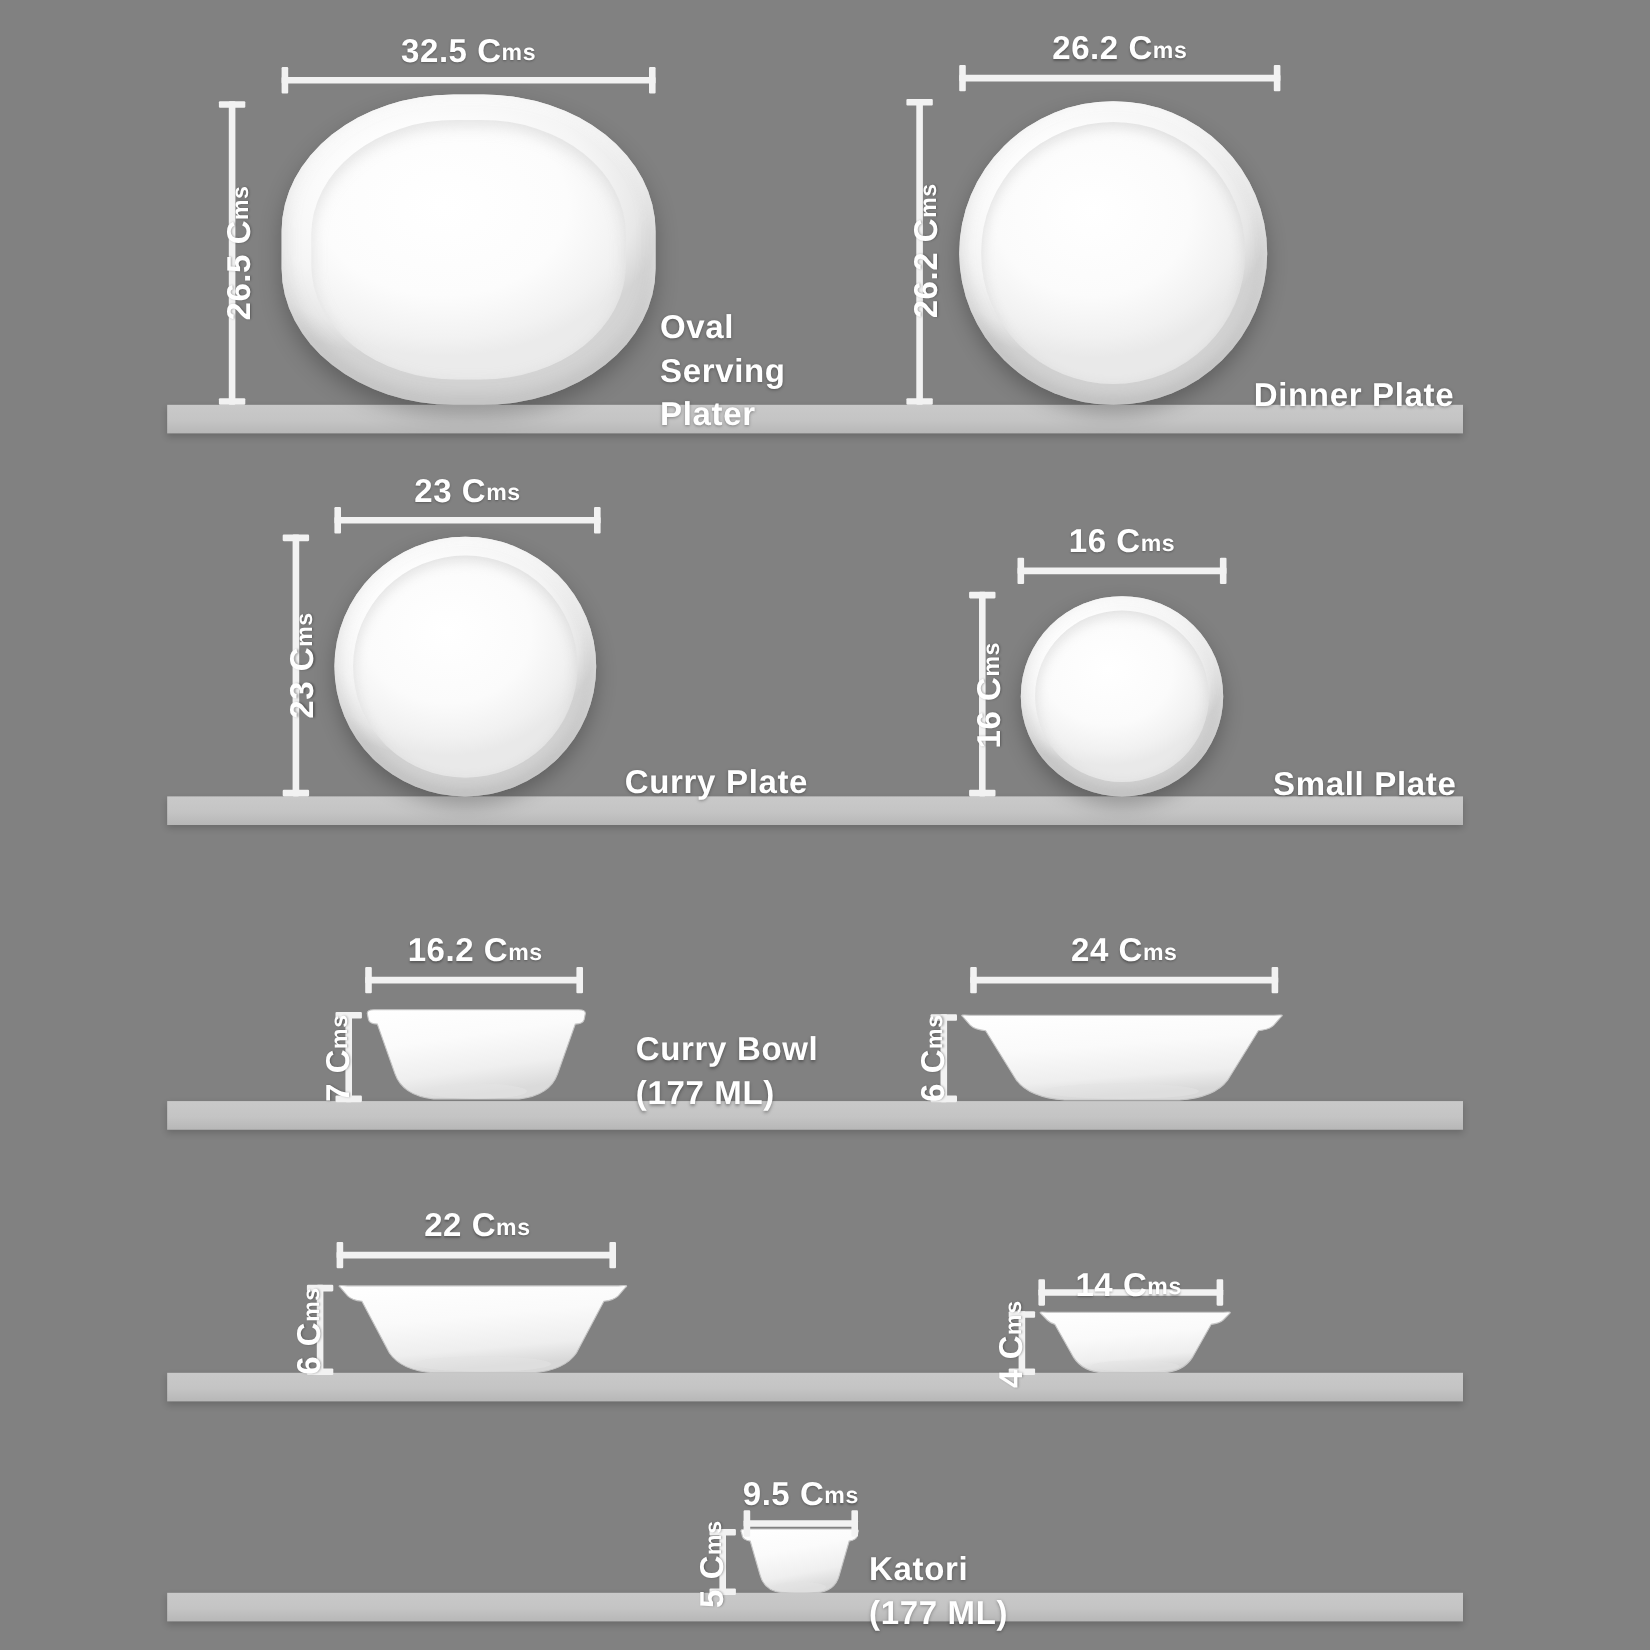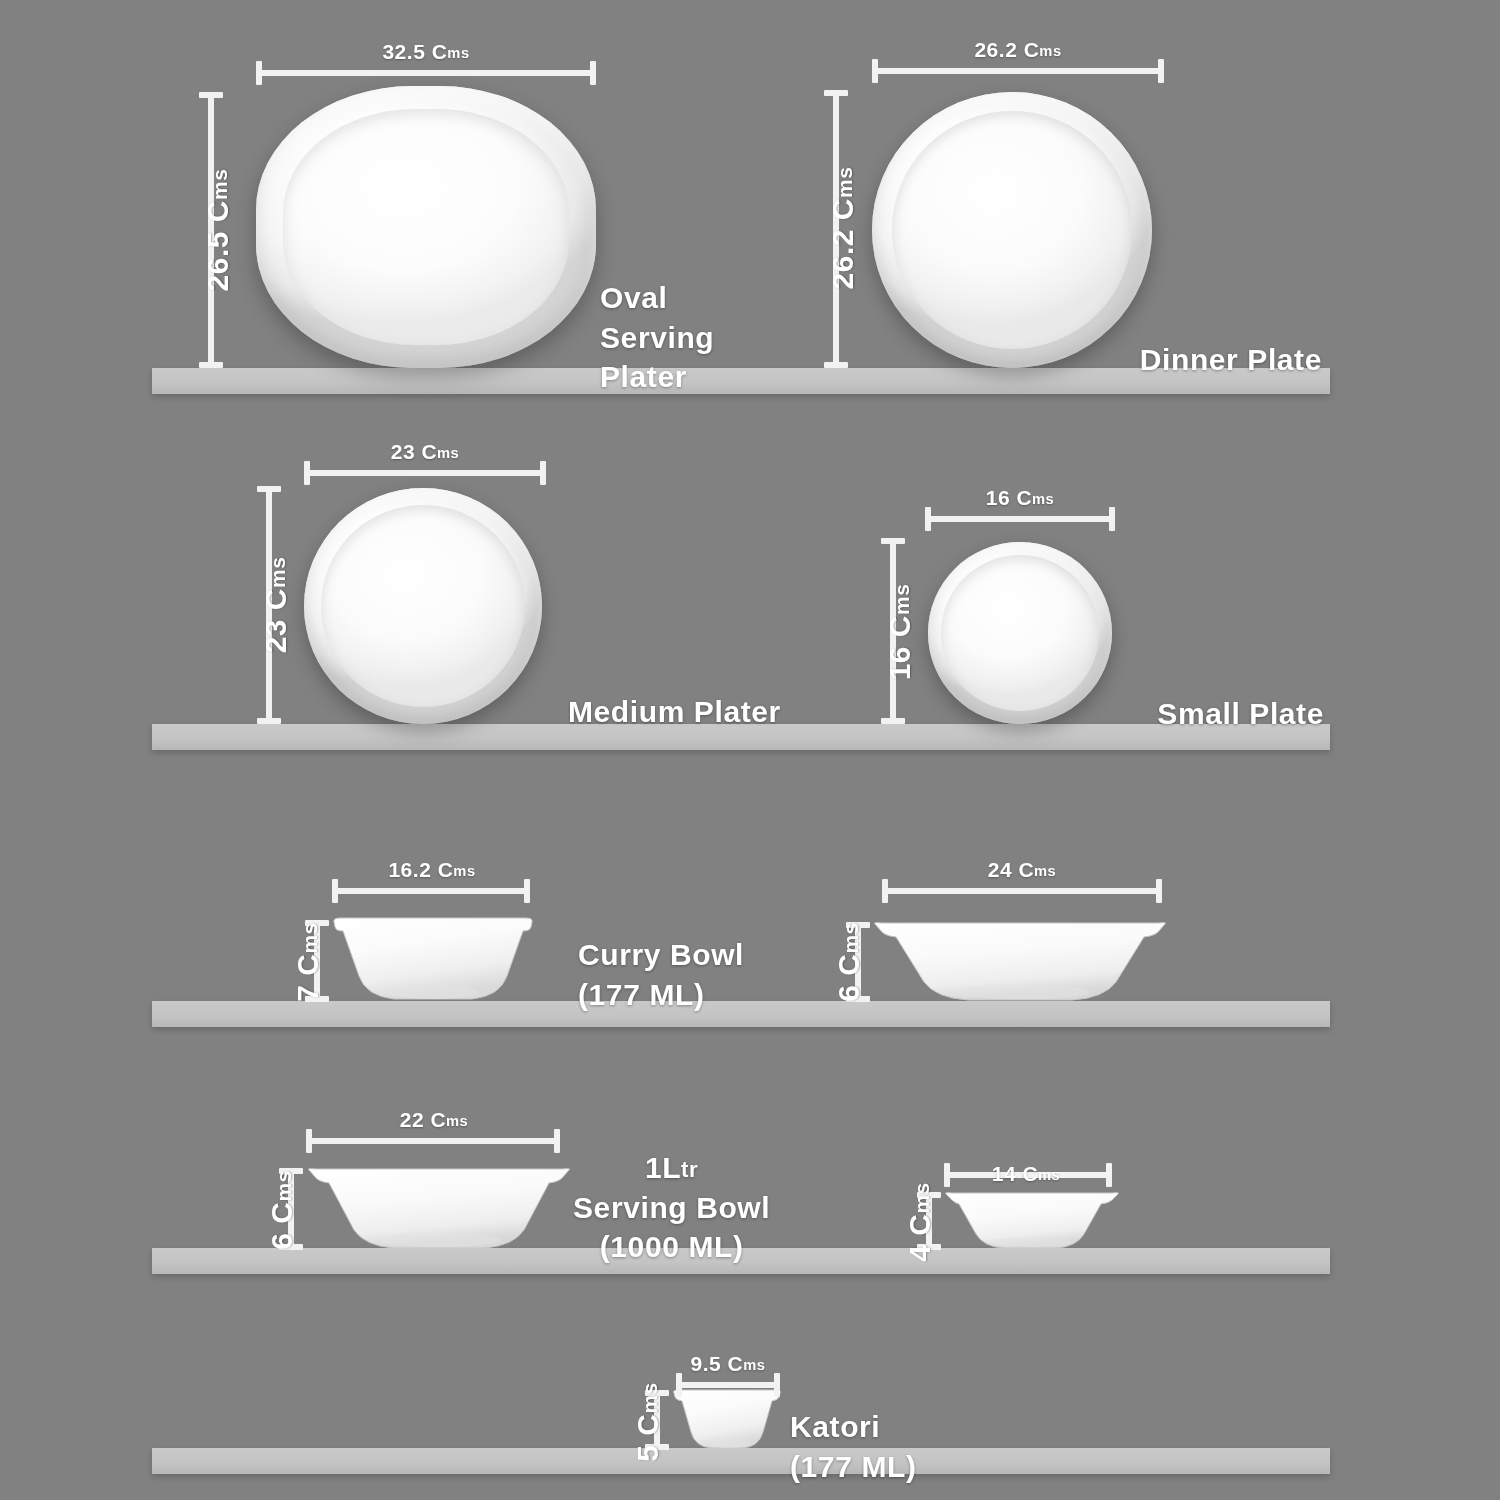--- a/index.html
+++ b/index.html
@@ -49,21 +49,21 @@
 
   .dim-label{
     position:absolute;
     color:#ffffff;
     font-weight:bold;
     white-space:nowrap;
     letter-spacing:0.5px;
     text-shadow:0 1px 2px rgba(0,0,0,0.30);
   }
   .dim-label.h{
-    font-size:21px;
+    font-size:30px;
     transform:translate(-50%,-100%);
     padding:0 6px;
   }
   .dim-label.v{
     font-size:30px;
     transform-origin:0 0;
     transform:rotate(-90deg) translate(-50%,-50%);
   }
   .sm{font-size:0.70em;vertical-align:0.06em;}
 
@@ -177,21 +177,21 @@
   <div class="dim-label h" style="left:425px;top:464px;">
     <span>23 C</span><span class="sm">ms</span>
   </div>
 
   <div class="dim-v" style="left:266px;top:486px;height:238px;"></div>
   <div class="dim-label v" style="left:276px;top:605px;">
     <span>23 C</span><span class="sm">ms</span>
   </div>
 
   <div class="caption c-left cap-lg" style="left:568px;top:692px;">
-    <span class="ln">Medium Plater</span>
+    <span class="ln">Curry Plate</span>
   </div>
 
   <div class="ware plate-round" style="left:928px;top:542px;width:184px;height:182px;">
     <div class="rim"></div>
   </div>
 
   <div class="dim-h" style="left:925px;top:516px;width:190px;"></div>
   <div class="dim-label h" style="left:1020px;top:510px;">
     <span>16 C</span><span class="sm">ms</span>
   </div>
@@ -284,25 +284,20 @@
   <div class="dim-h" style="left:306px;top:1138px;width:254px;"></div>
   <div class="dim-label h" style="left:434px;top:1132px;">
     <span>22 C</span><span class="sm">ms</span>
   </div>
 
   <div class="dim-v" style="left:288px;top:1168px;height:82px;"></div>
   <div class="dim-label v" style="left:282px;top:1210px;">
     <span>6 C</span><span class="sm">ms</span>
   </div>
 
-  <div class="caption c-center cap-lg" style="left:573px;top:1148px;">
-    <span class="ln"><span>1L</span><span class="cap-sc">tr</span></span>
-    <span class="ln">Serving Bowl</span>
-    <span class="ln">(1000 ML)</span>
-  </div>
 
   <div class="ware bowl" style="left:944px;top:1192px;width:176px;height:58px;">
     <svg viewBox="0 0 176 58" preserveAspectRatio="none">
       <defs>
         <linearGradient id="vdbG" x1="0" y1="0" x2="0.3" y2="1">
           <stop offset="0%" stop-color="#ffffff"></stop>
           <stop offset="48%" stop-color="#fafafa"></stop>
           <stop offset="82%" stop-color="#eeeeee"></stop>
           <stop offset="100%" stop-color="#d9d9d9"></stop>
         </linearGradient>

